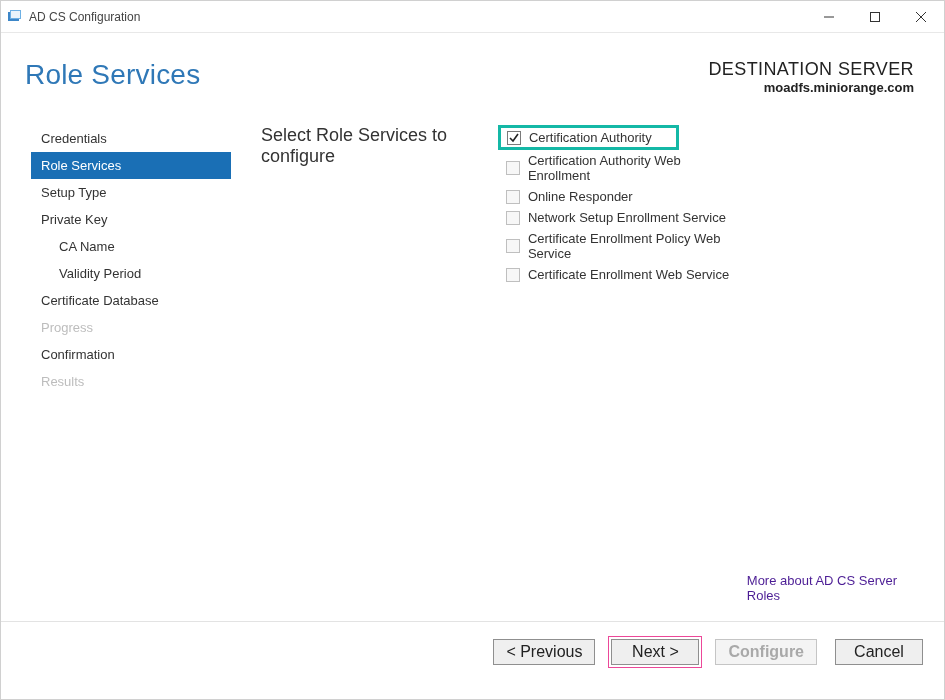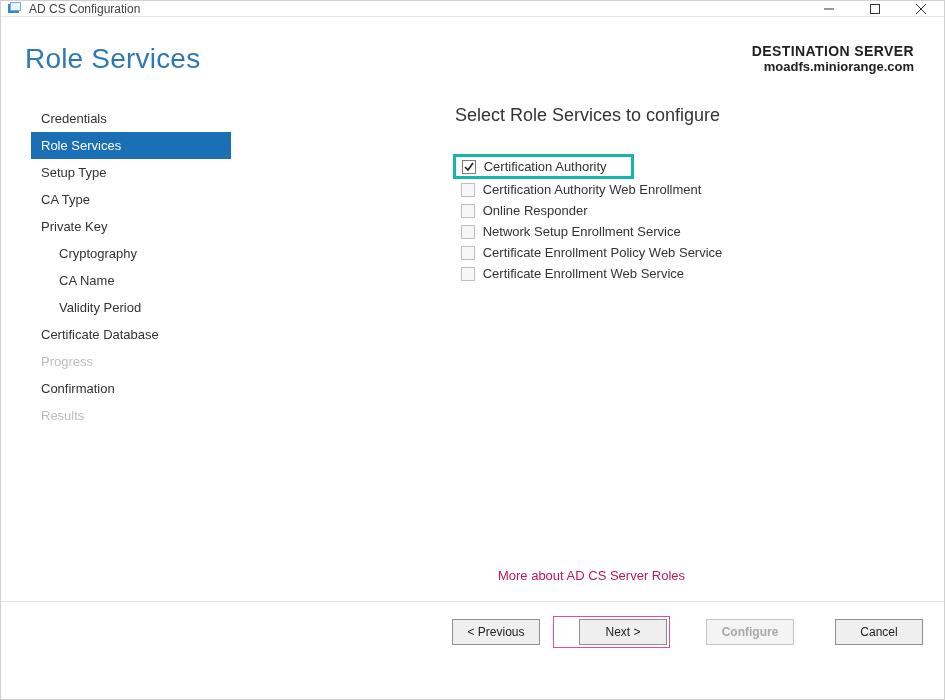--- a/index.html
+++ b/index.html
@@ -9,21 +9,21 @@
     font-size: 13px;
     color: #333;
     background: #fff;
     width: 945px;
     height: 700px;
     overflow: hidden;
     border: 1px solid #d0d0d0;
   }
   
   .titlebar {
-    height: 16px;
+    height: 32px;
     display: flex;
     align-items: center;
     padding: 0 0 0 6px;
     border-bottom: 1px solid #e8e8e8;
     background: #fff;
   }
   .titlebar .app-icon {
     width: 16px; height: 16px;
     margin-right: 6px;
     display: inline-flex;
@@ -53,21 +53,21 @@
     font-size: 28px;
     font-weight: 300;
     color: #2f78b7;
     letter-spacing: 0.2px;
   }
   .dest {
     text-align: right;
     font-size: 13px;
     color: #222;
   }
-  .dest .label { font-weight: 700; letter-spacing: 0.4px; font-size: 14px; }
+  .dest .label { font-weight: 400; letter-spacing: 0.4px; font-size: 18px; }
   .dest .server { font-weight: 600; font-size: 13px; }
 
   
   .main {
     display: flex;
     padding: 20px 30px 0 30px;
     height: 516px;
   }
   .sidebar {
     width: 200px;
@@ -83,22 +83,21 @@
   .sidebar .item.selected {
     background: #1a6fb5;
     color: #fff;
   }
   .sidebar .item.disabled { color: #bdbdbd; }
 
   .content {
     flex: 1;
     padding-left: 30px;
     display: flex;
-    flex-direction: column;
-    align-items: center;
+    flex-direction: row;
   }
   .section-title {
     font-size: 18px;
     color: #333;
     margin-bottom: 28px;
   }
   .options { }
   .opt {
     display: flex;
     align-items: center;
@@ -123,47 +122,46 @@
     display: inline-flex;
     padding: 2px 24px 2px 6px;
     margin-left: 0;
   }
 
   .more-link {
     margin-top: auto;
     padding: 12px 0 18px 8px;
   }
   .more-link a {
-    color: #be185d;
+    color: #4c1d95;
     text-decoration: none;
     font-size: 13px;
   }
 
   
   .footer {
     border-top: 1px solid #e3e3e3;
     height: 60px;
     display: flex;
     align-items: center;
     justify-content: flex-end;
     padding: 0 16px 0 0;
     gap: 8px;
   }
   .btn {
     min-width: 88px;
     height: 26px;
     border: 1px solid #8f8f8f;
     background: #efefef;
-    font-size: 12px;
+    font-size: 16px;
     color: #222;
     display: inline-flex;
     align-items: center;
     justify-content: center;
     padding: 0 12px;
-    margin-left: 23px;
   }
   .btn.disabled {
     color: #a9a9a9;
     border-color: #c5c5c5;
     background: #f4f4f4;
     font-weight: bold;
   }
   .btn-wrap { display:inline-flex; }
   .btn-wrap.highlight { border: 1px solid #ec4899; padding: 2px; }
   .btn-wrap.pad { padding: 5px; }
@@ -207,23 +205,21 @@
     <div class="label">DESTINATION SERVER</div>
     <div class="server">moadfs.miniorange.com</div>
   </div>
 </div>
 
 <div class="main">
   <div class="sidebar">
     <div class="item">Credentials</div>
     <div class="item selected">Role Services</div>
     <div class="item">Setup Type</div>
-    <div class="item">CA Type</div>
     <div class="item">Private Key</div>
-    <div class="item indent">Cryptography</div>
     <div class="item indent">CA Name</div>
     <div class="item indent">Validity Period</div>
     <div class="item">Certificate Database</div>
     <div class="item disabled">Progress</div>
     <div class="item">Confirmation</div>
     <div class="item disabled">Results</div>
   </div>
 
   <div class="content">
     <div class="section-title">Select Role Services to configure</div>

